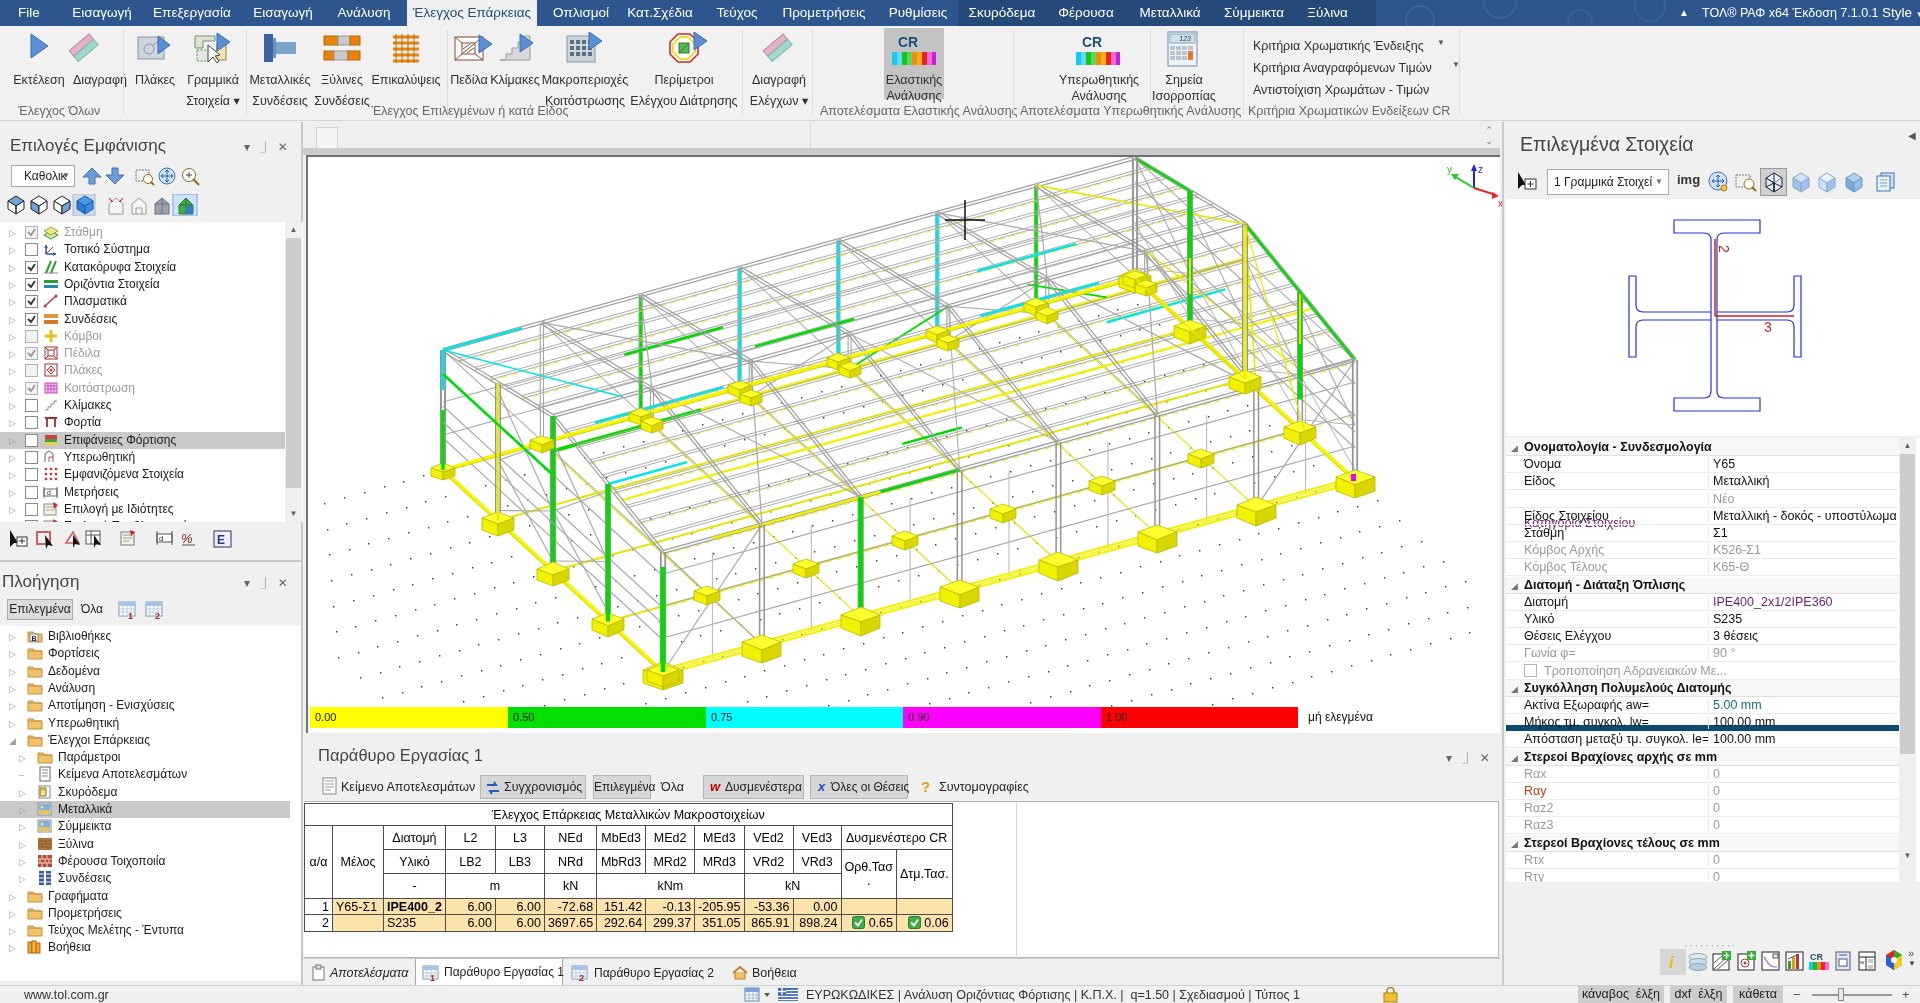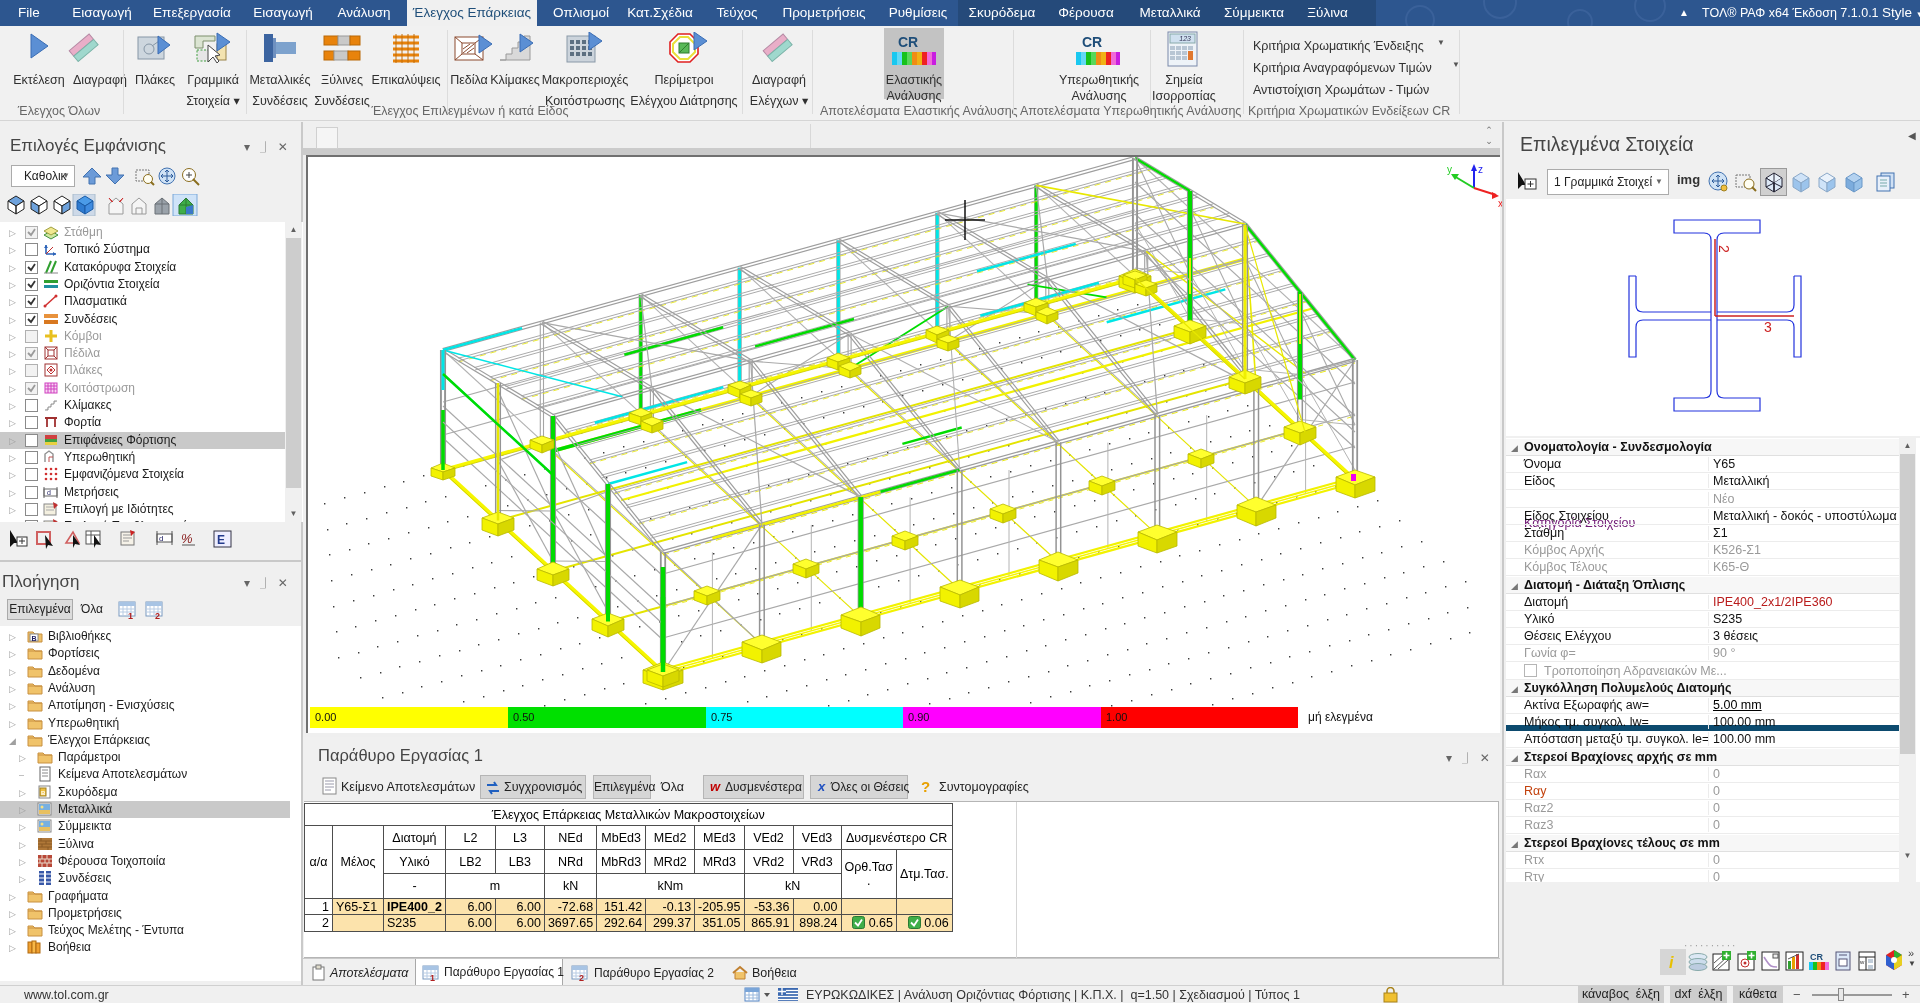--- a/index.html
+++ b/index.html
@@ -1472,21 +1472,21 @@
 <div class="abs" style="left:0;top:121px;width:393px;height:17px;border-bottom:1px solid #ececec;">
           <span style="position:absolute;left:18px;top:1px;font-size:12.5px;color:#9a9a9a;">Κόμβος Τέλους</span>
           <span style="position:absolute;left:202px;top:1px;font-size:12.5px;color:#9a9a9a;border-left:1px solid #ececec;padding-left:4px;">Κ65-Θ</span>
         </div>
 <div class="abs" style="left:0;top:139px;width:393px;height:17px;background:#f7f7f7;border-bottom:1px solid #e0e0e0;">
           <span style="position:absolute;left:5px;top:4px;font-size:9px;color:#777;">◢</span>
           <span style="position:absolute;left:18px;top:1px;font-size:12.5px;font-weight:bold;color:#111;">Διατομή - Διάταξη Όπλισης</span>
         </div>
 <div class="abs" style="left:0;top:156px;width:393px;height:17px;border-bottom:1px solid #ececec;">
           <span style="position:absolute;left:18px;top:1px;font-size:12.5px;color:#111;">Διατομή</span>
-          <span style="position:absolute;left:202px;top:1px;font-size:12.5px;color:#b91c1c;border-left:1px solid #ececec;padding-left:4px;">IPE400_2x1/2IPE360</span>
+          <span style="position:absolute;left:202px;top:1px;font-size:12.5px;color:#701a75;border-left:1px solid #ececec;padding-left:4px;">IPE400_2x1/2IPE360</span>
         </div>
 <div class="abs" style="left:0;top:173px;width:393px;height:17px;border-bottom:1px solid #ececec;">
           <span style="position:absolute;left:18px;top:1px;font-size:12.5px;color:#111;">Υλικό</span>
           <span style="position:absolute;left:202px;top:1px;font-size:12.5px;color:#111;border-left:1px solid #ececec;padding-left:4px;">S235</span>
         </div>
 <div class="abs" style="left:0;top:190px;width:393px;height:17px;border-bottom:1px solid #ececec;">
           <span style="position:absolute;left:18px;top:1px;font-size:12.5px;color:#111;">Θέσεις Ελέγχου</span>
           <span style="position:absolute;left:202px;top:1px;font-size:12.5px;color:#111;border-left:1px solid #ececec;padding-left:4px;">3 θέσεις</span>
         </div>
 <div class="abs" style="left:0;top:207px;width:393px;height:17px;border-bottom:1px solid #ececec;">
@@ -1496,21 +1496,21 @@
 <div class="abs" style="left:0;top:225px;width:393px;height:17px;border-bottom:1px solid #ececec;">
           <span style="position:absolute;left:18px;top:1px;width:13px;height:13px;border:1px solid #b5b5b5;background:#fff;"></span>
           <span style="position:absolute;left:38px;top:1px;font-size:12.5px;color:#9a9a9a;">Τροποποίηση Αδρανειακών Με...</span>
         </div>
 <div class="abs" style="left:0;top:242px;width:393px;height:17px;background:#f7f7f7;border-bottom:1px solid #e0e0e0;">
           <span style="position:absolute;left:5px;top:4px;font-size:9px;color:#777;">◢</span>
           <span style="position:absolute;left:18px;top:1px;font-size:12.5px;font-weight:bold;color:#111;">Συγκόλληση Πολυμελούς Διατομής</span>
         </div>
 <div class="abs" style="left:0;top:259px;width:393px;height:17px;border-bottom:1px solid #ececec;">
           <span style="position:absolute;left:18px;top:1px;font-size:12.5px;color:#111;">Ακτίνα Εξωραφής aw=</span>
-          <span style="position:absolute;left:202px;top:1px;font-size:12.5px;color:#000000;border-left:1px solid #ececec;padding-left:4px;text-decoration:underline;">5.00 mm</span>
+          <span style="position:absolute;left:202px;top:1px;font-size:12.5px;color:#0f766e;border-left:1px solid #ececec;padding-left:4px;">5.00 mm</span>
         </div>
 <div class="abs" style="left:0;top:276px;width:393px;height:17px;border-bottom:6px solid #0c4a6e;">
           <span style="position:absolute;left:18px;top:1px;font-size:12.5px;color:#111;">Μήκος τμ. συγκολ. lw=</span>
           <span style="position:absolute;left:202px;top:1px;font-size:12.5px;color:#111;border-left:1px solid #ececec;padding-left:4px;">100.00 mm</span>
         </div>
 <div class="abs" style="left:0;top:293px;width:393px;height:17px;border-bottom:1px solid #ececec;">
           <span style="position:absolute;left:18px;top:1px;font-size:12.5px;color:#111;">Απόσταση μεταξύ τμ. συγκολ. le=</span>
           <span style="position:absolute;left:202px;top:1px;font-size:12.5px;color:#111;border-left:1px solid #ececec;padding-left:4px;">100.00 mm</span>
         </div>
 <div class="abs" style="left:0;top:311px;width:393px;height:17px;background:#f7f7f7;border-bottom:1px solid #e0e0e0;">

